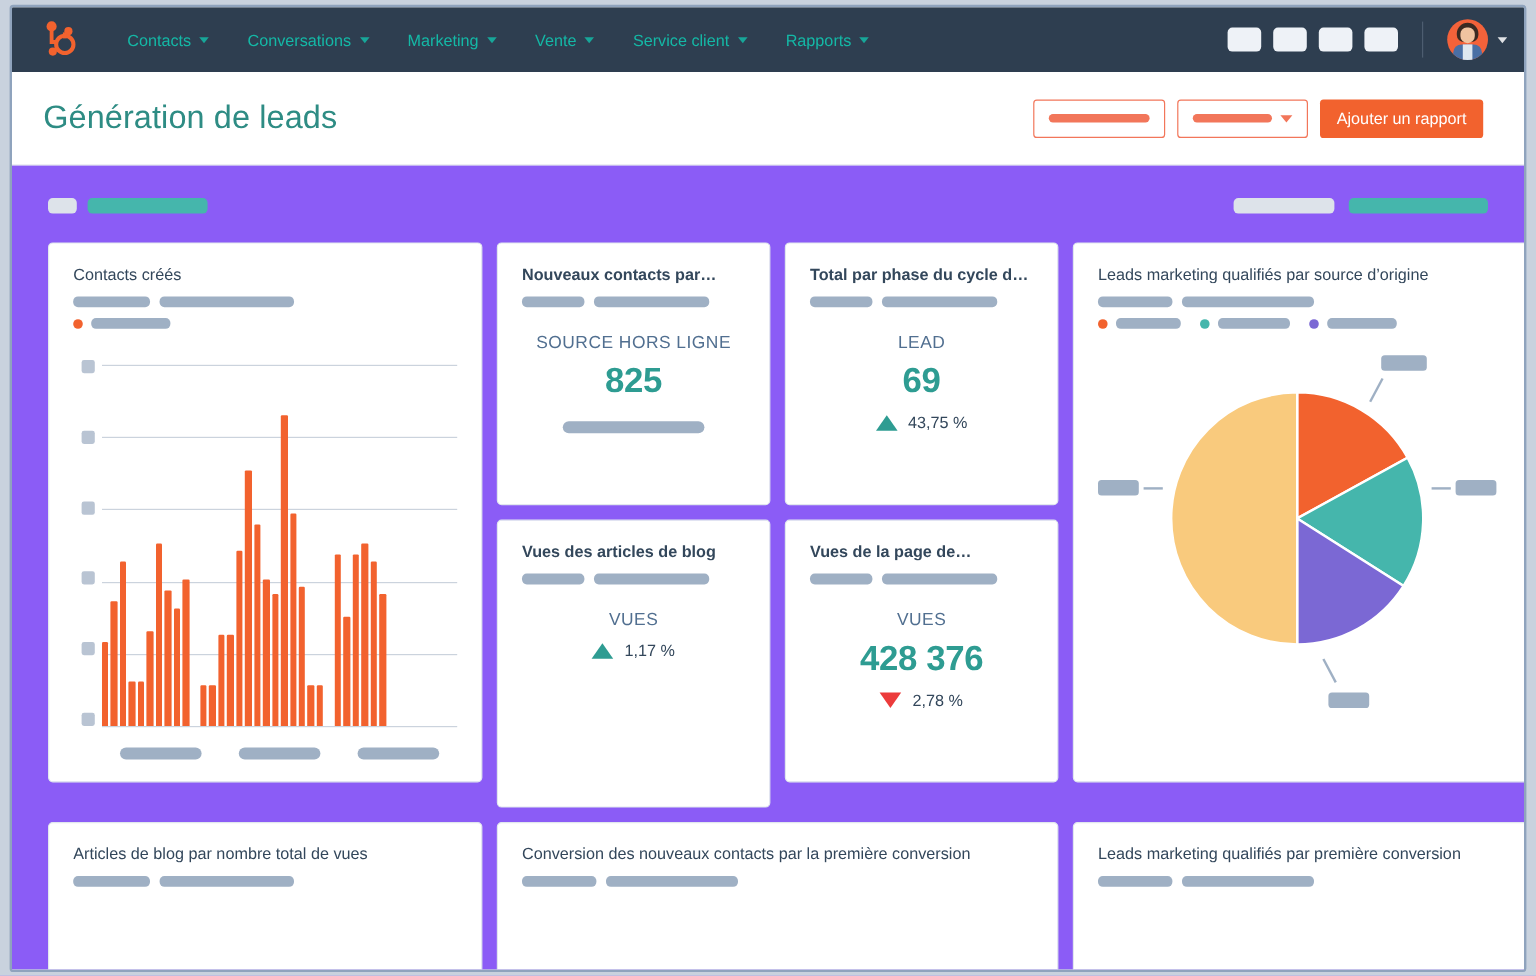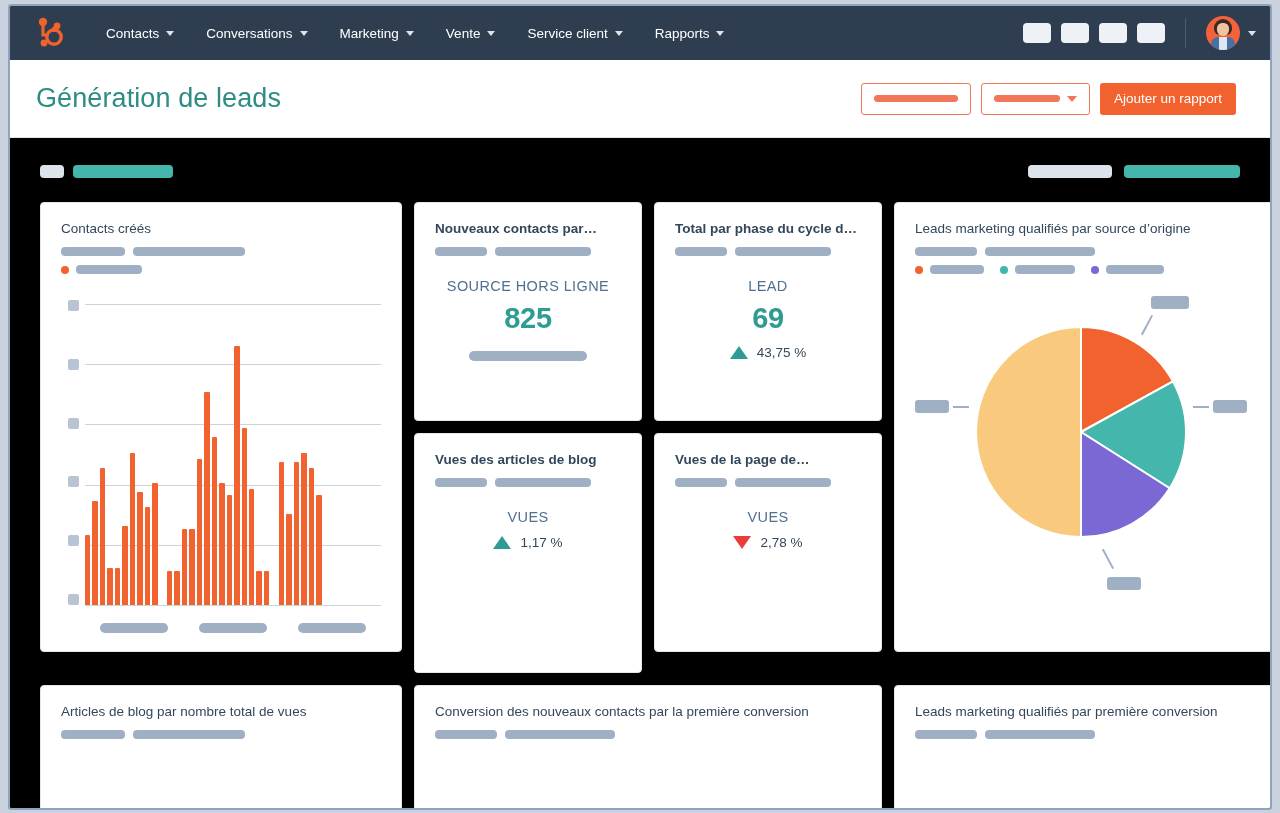--- a/index.html
+++ b/index.html
@@ -24,21 +24,21 @@
     height: 54px; flex: 0 0 54px;
     background: #2e3e50;
     display: flex; align-items: center;
     padding: 0 14px 0 22px;
     position: relative;
   }
   .logo { width: 36px; height: 34px; flex: 0 0 36px; position: relative; }
   .nav-items { display: flex; align-items: center; margin-left: 22px; gap: 0; }
   .nav-item {
     display: flex; align-items: center; gap: 7px;
-    color: #ffffff; font-size: 13.5px;
+    color: #14b8a6; font-size: 13.5px;
     padding: 8px 16px; cursor: pointer; white-space: nowrap;
   }
   .caret {
     width: 0; height: 0; display: inline-block;
     border-left: 4px solid transparent;
     border-right: 4px solid transparent;
     border-top: 5px solid currentColor;
     opacity: .85;
   }
   .nav-right { margin-left: auto; display: flex; align-items: center; gap: 10px; }
@@ -100,21 +100,21 @@
   .btn-primary {
     height: 32px; padding: 0 14px;
     background: #f2622e; color: #ffffff;
     border: none; border-radius: 3px;
     font-size: 13.5px; font-family: inherit;
     cursor: pointer; white-space: nowrap;
   }
 
   
   .dash {
-    flex: 1; background: #000000;
+    flex: 1; background: #8b5cf6;
     padding: 22px 30px 0 30px;
     overflow: hidden;
     position: relative;
   }
   .filter-row { display: flex; align-items: center; height: 22px; margin-bottom: 20px; }
   .pill { border-radius: 4px; height: 13px; }
   .pill-grey { background: #dde3ea; }
   .pill-teal { background: #45b6ac; }
   .filter-left { display: flex; align-items: center; gap: 9px; }
   .filter-right { margin-left: auto; display: flex; align-items: center; gap: 12px; }
@@ -458,20 +458,21 @@
         </div>
       </div>
 
       <div class="card kpi" style="height:219px">
         <div class="card-title">Vues de la page de…</div>
         <div class="sub-bars">
           <div class="sub-bar" style="width:52px"></div>
           <div class="sub-bar" style="width:96px"></div>
         </div>
         <div class="kpi-label">VUES</div>
+        <div class="kpi-value">428 376</div>
         <div class="kpi-delta">
           <span class="tri-down"></span>
           <span>2,78 %</span>
         </div>
       </div>
     </div>
 
     <div class="grid-bottom">
       <div class="card card-bottom">
         <div class="card-title">Articles de blog par nombre total de vues</div>

